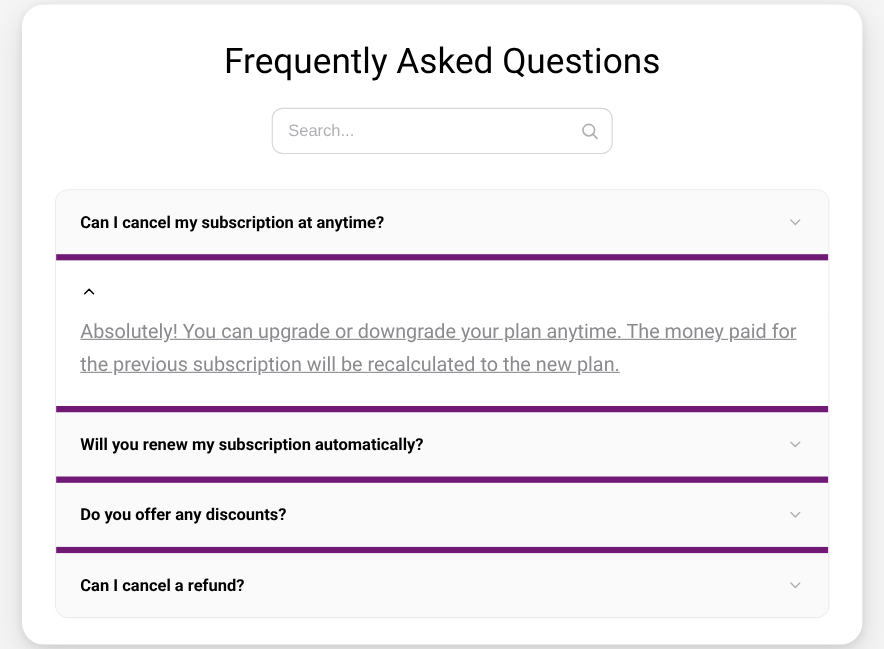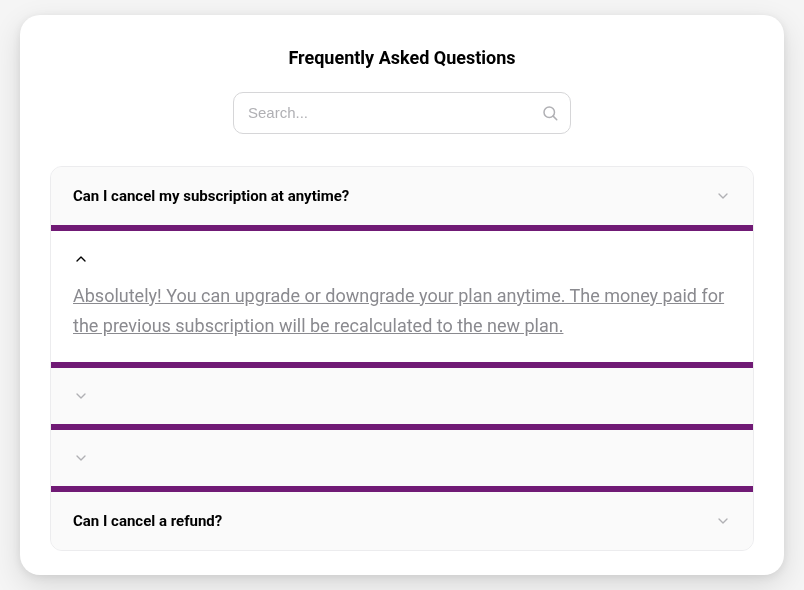--- a/index.html
+++ b/index.html
@@ -17,34 +17,34 @@
       justify-content: center;
     }
     .card {
       background: #ffffff;
       width: 764px;
       border-radius: 20px;
       box-shadow: 0 10px 30px rgba(0,0,0,0.12), 0 2px 8px rgba(0,0,0,0.08);
       padding: 32px 30px 24px 30px;
     }
     .title {
-      font-size: 18px;
-      font-weight: 700;
+      font-size: 32px;
+      font-weight: 400;
       text-align: center;
       color: #000;
       margin-bottom: 24px;
     }
     .search-wrap {
       display: flex;
       justify-content: center;
       margin-bottom: 32px;
     }
     .search {
       position: relative;
-      width: 338px;
+      width: 310px;
     }
     .search input {
       width: 100%;
       height: 42px;
       border: 1px solid #d6d6d8;
       border-radius: 10px;
       padding: 0 40px 0 14px;
       font-size: 15px;
       color: #333;
       background: #fff;
@@ -147,30 +147,32 @@
           <svg width="16" height="16" viewBox="0 0 24 24" fill="none" stroke="currentColor" stroke-width="2" stroke-linecap="round" stroke-linejoin="round">
               <polyline points="6 15 12 9 18 15"></polyline>
             </svg>
         </span>
       </div>
       <div class="answer">Absolutely! You can upgrade or downgrade your plan anytime. The money paid for the previous subscription will be recalculated to the new plan.</div>
     </div>
 
     <div class="item">
       <div class="item-header">
+        <span class="question">Will you renew my subscription automatically?</span>
         <span class="chevron">
           <svg width="16" height="16" viewBox="0 0 24 24" fill="none" stroke="currentColor" stroke-width="2" stroke-linecap="round" stroke-linejoin="round">
               <polyline points="6 9 12 15 18 9"></polyline>
             </svg>
         </span>
       </div>
     </div>
 
     <div class="item">
       <div class="item-header">
+        <span class="question">Do you offer any discounts?</span>
         <span class="chevron">
           <svg width="16" height="16" viewBox="0 0 24 24" fill="none" stroke="currentColor" stroke-width="2" stroke-linecap="round" stroke-linejoin="round">
               <polyline points="6 9 12 15 18 9"></polyline>
             </svg>
         </span>
       </div>
     </div>
 
     <div class="item">
       <div class="item-header">

